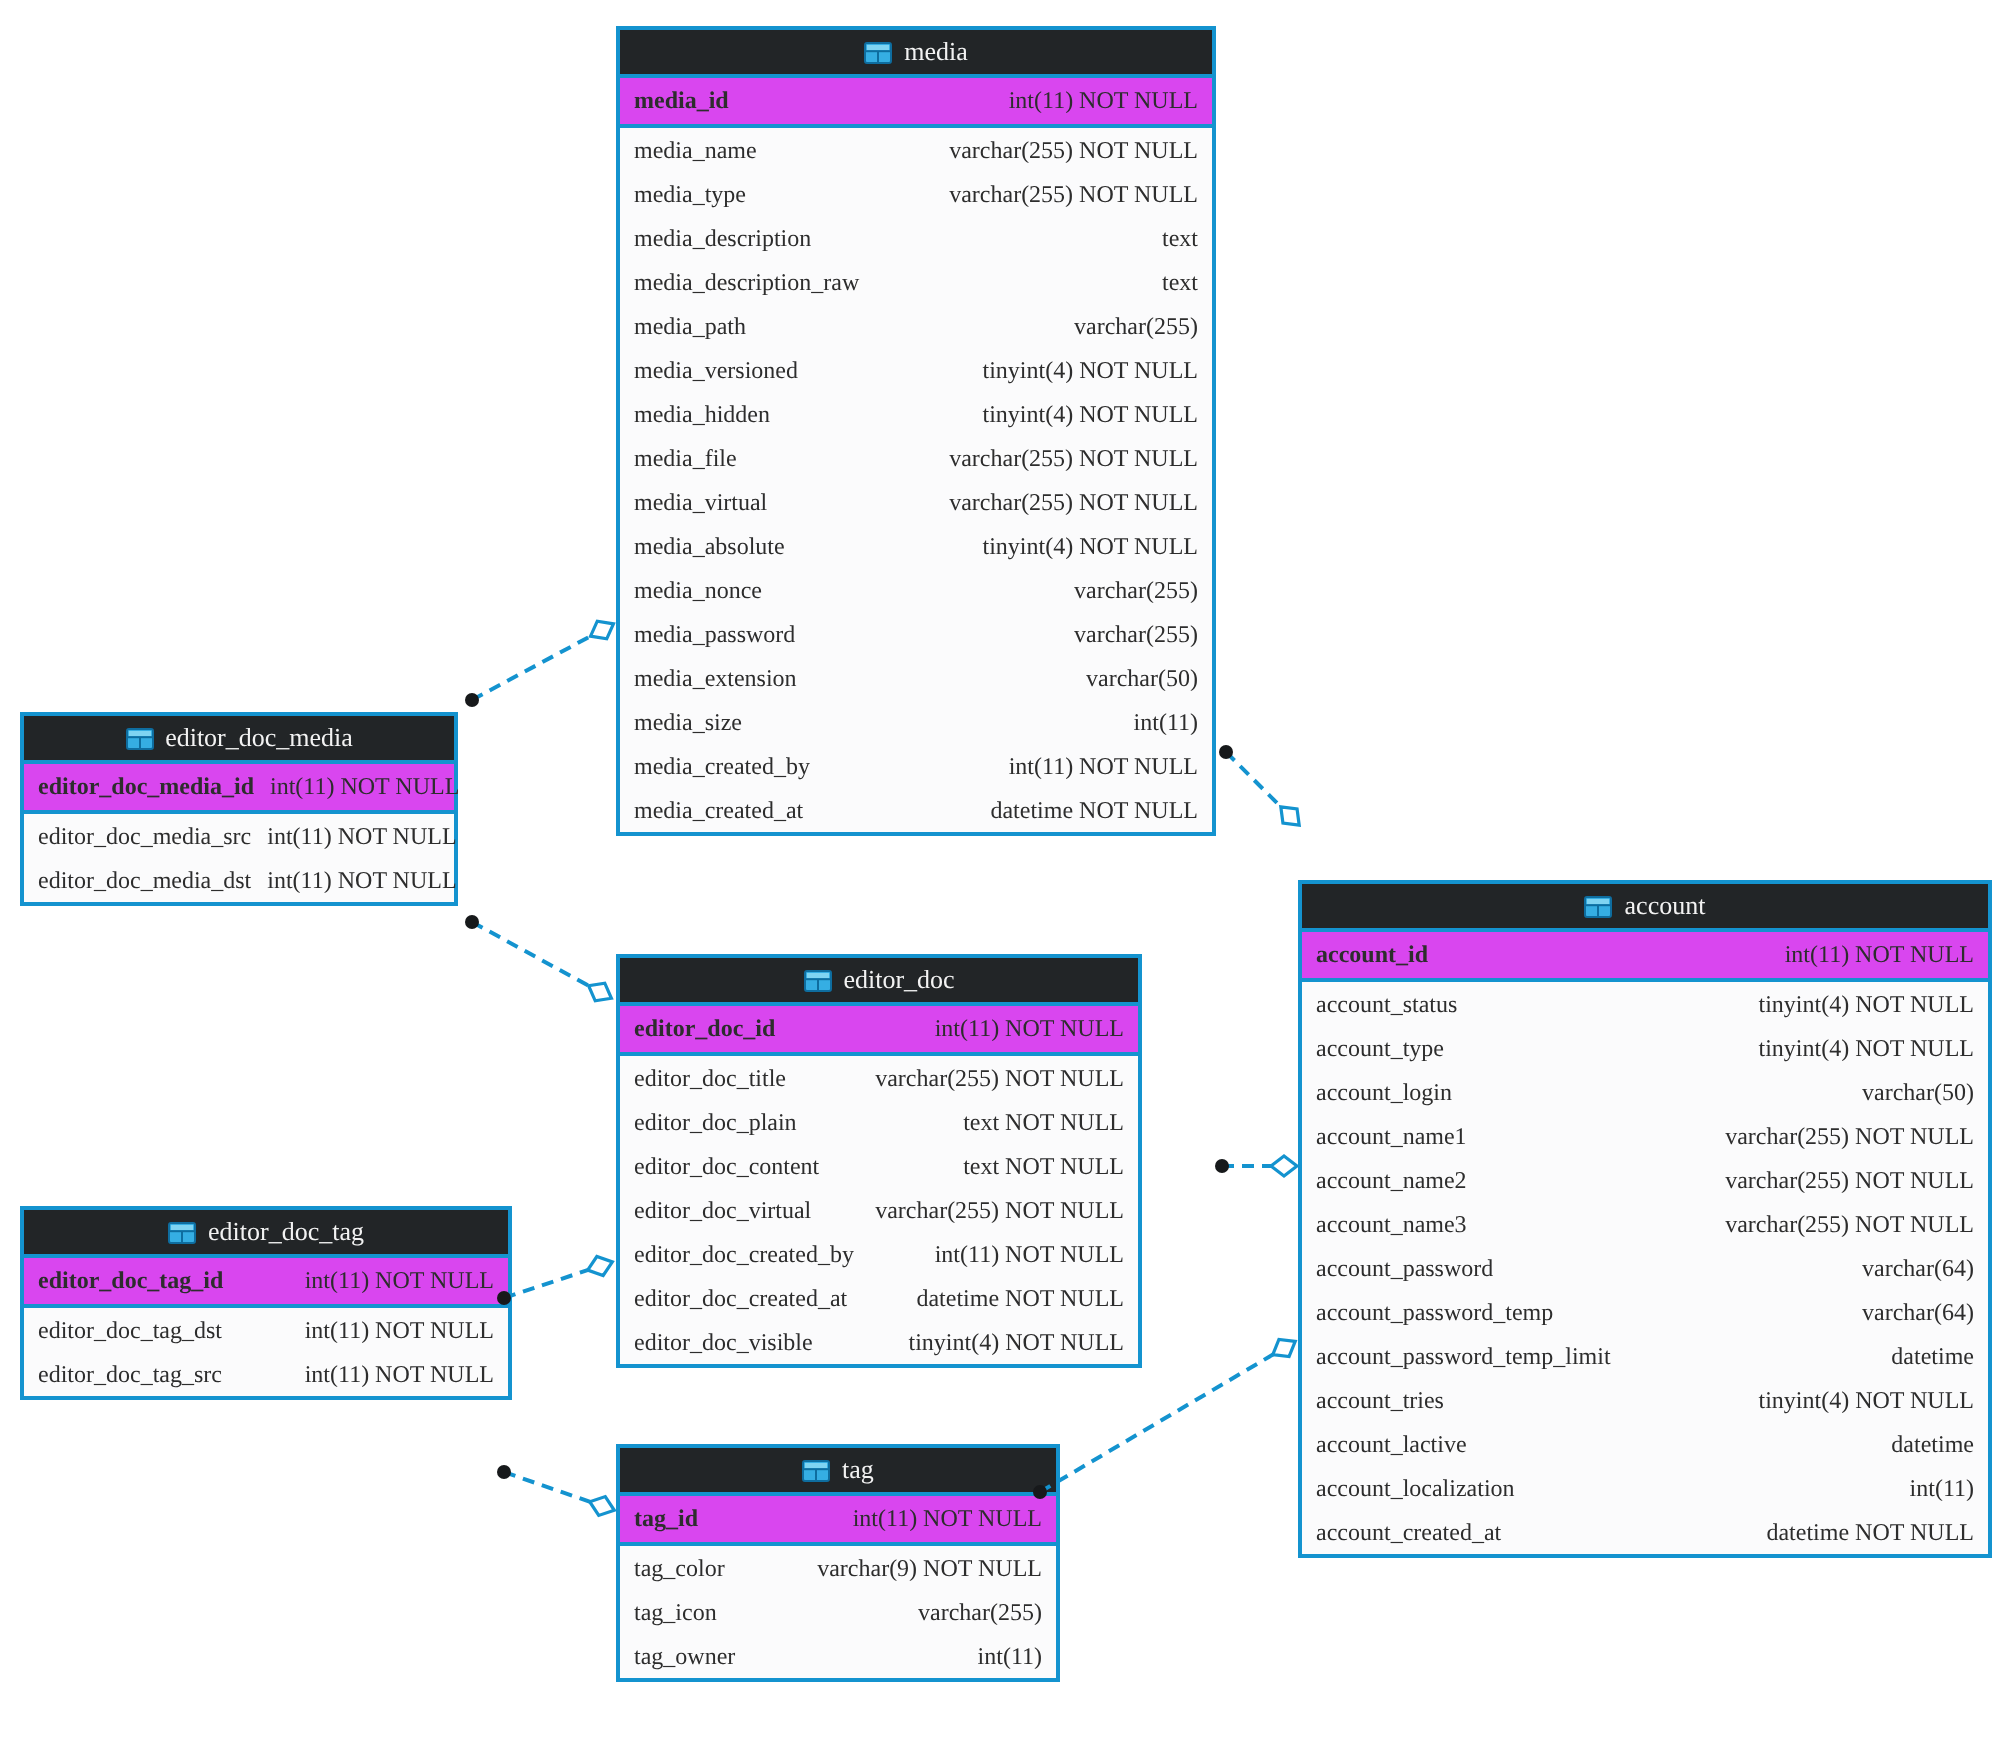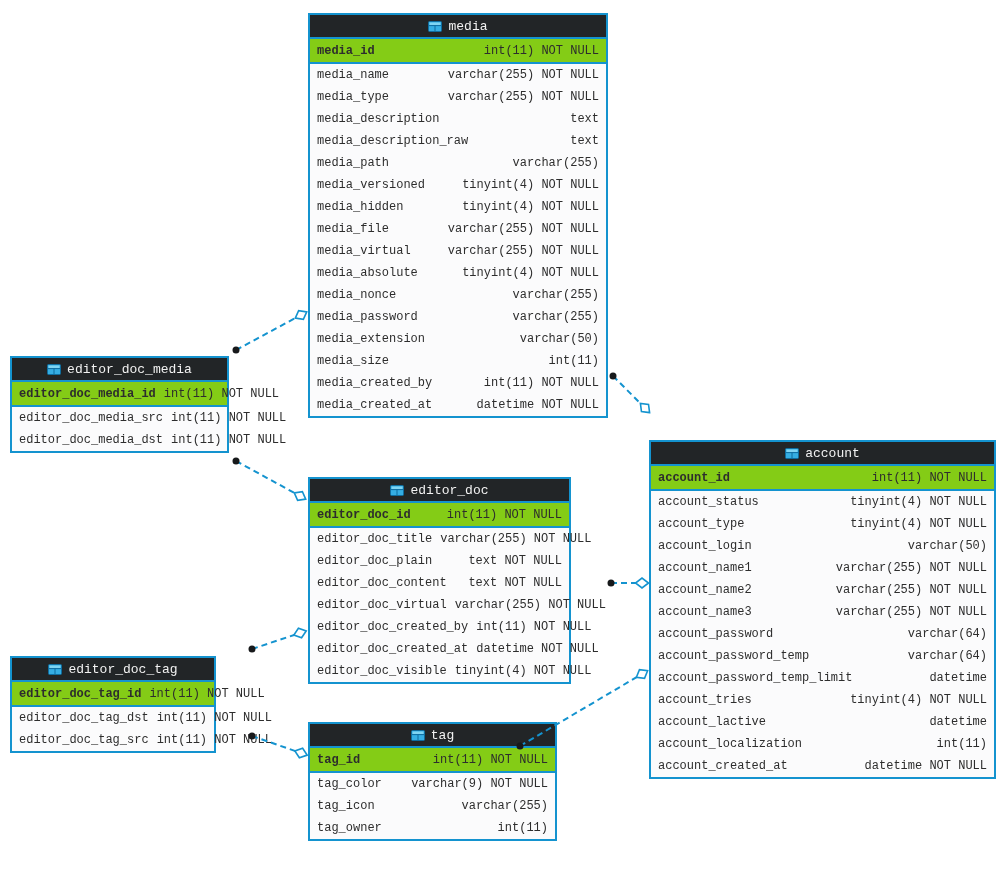--- a/index.html
+++ b/index.html
@@ -6,37 +6,37 @@
     --accent:#1493cf;
     --header-bg:#222527;
     --header-text:#f2f2f2;
     --row-text:#2d2d2d;
     --body-bg:#fbfbfc;
   }
   *{box-sizing:border-box}
   html,body{margin:0;padding:0;background:#fff}
   #canvas{
     position:relative;width:1005px;height:879px;background:#fff;
-    font-family:Liberation Mono, monospace;overflow:hidden;
+    font-family:Liberation Serif, serif;overflow:hidden;
   }
   .table-figure{
     position:absolute;border:2px solid var(--accent);background:#fff;z-index:10;
   }
   .t-header{
     height:24px;background:var(--header-bg);border-bottom:2px solid var(--accent);
     display:flex;align-items:center;justify-content:center;gap:6px;
     color:var(--header-text);font-size:13px;
   }
   .t-icon{display:inline-flex;align-items:center}
   .t-title{white-space:nowrap}
   .row{
     height:22px;display:flex;align-items:center;justify-content:space-between;
     gap:8px;padding:0 7px;font-size:12px;color:var(--row-text);background:var(--body-bg);
   }
-  .row.pk{height:25px;background:#84cc16;border-bottom:2px solid var(--accent)}
+  .row.pk{height:25px;background:#d946ef;border-bottom:2px solid var(--accent)}
   .row.pk .cname{font-weight:700}
   .cname,.ctype{white-space:nowrap}
   .ctype{text-align:right}
   #connectors{
     position:absolute;left:0;top:0;width:1005px;height:879px;
     z-index:30;pointer-events:none;
   }
   .rel-line{stroke:var(--accent);stroke-width:2;stroke-dasharray:6 4;fill:none}
   .rel-dot{fill:#17191b}
   .rel-diamond{fill:#ffffff;stroke:var(--accent);stroke-width:1.6}
@@ -181,21 +181,21 @@
       </div>
       <div class="row">
         <span class="cname">editor_doc_media_src</span>
         <span class="ctype">int(11) NOT NULL</span>
       </div>
       <div class="row">
         <span class="cname">editor_doc_media_dst</span>
         <span class="ctype">int(11) NOT NULL</span>
       </div>
     </div>
-    <div class="table-figure" style="left: 10px; top: 656px; width: 206px;">
+    <div class="table-figure" style="left: 10px; top: 603px; width: 246px;">
       <div class="t-header">
         <span class="t-icon">
           <svg width="14" height="11" viewBox="0 0 14 11">
             <rect x="0.5" y="0.5" width="13" height="10" rx="1" fill="#35aee3" stroke="#0e6d9f"></rect>
             <rect x="1.5" y="1.5" width="11" height="2.5" fill="#7fd4f2"></rect>
             <line x1="1" y1="4.6" x2="13" y2="4.6" stroke="#0e6d9f"></line>
             <line x1="7" y1="4.6" x2="7" y2="10" stroke="#0e6d9f"></line>
           </svg>
         </span>
         <span class="t-title">editor_doc_tag</span>
@@ -251,21 +251,21 @@
       </div>
       <div class="row">
         <span class="cname">editor_doc_created_at</span>
         <span class="ctype">datetime NOT NULL</span>
       </div>
       <div class="row">
         <span class="cname">editor_doc_visible</span>
         <span class="ctype">tinyint(4) NOT NULL</span>
       </div>
     </div>
-    <div class="table-figure" style="left: 308px; top: 722px; width: 249px;">
+    <div class="table-figure" style="left: 308px; top: 722px; width: 222px;">
       <div class="t-header">
         <span class="t-icon">
           <svg width="14" height="11" viewBox="0 0 14 11">
             <rect x="0.5" y="0.5" width="13" height="10" rx="1" fill="#35aee3" stroke="#0e6d9f"></rect>
             <rect x="1.5" y="1.5" width="11" height="2.5" fill="#7fd4f2"></rect>
             <line x1="1" y1="4.6" x2="13" y2="4.6" stroke="#0e6d9f"></line>
             <line x1="7" y1="4.6" x2="7" y2="10" stroke="#0e6d9f"></line>
           </svg>
         </span>
         <span class="t-title">tag</span>

